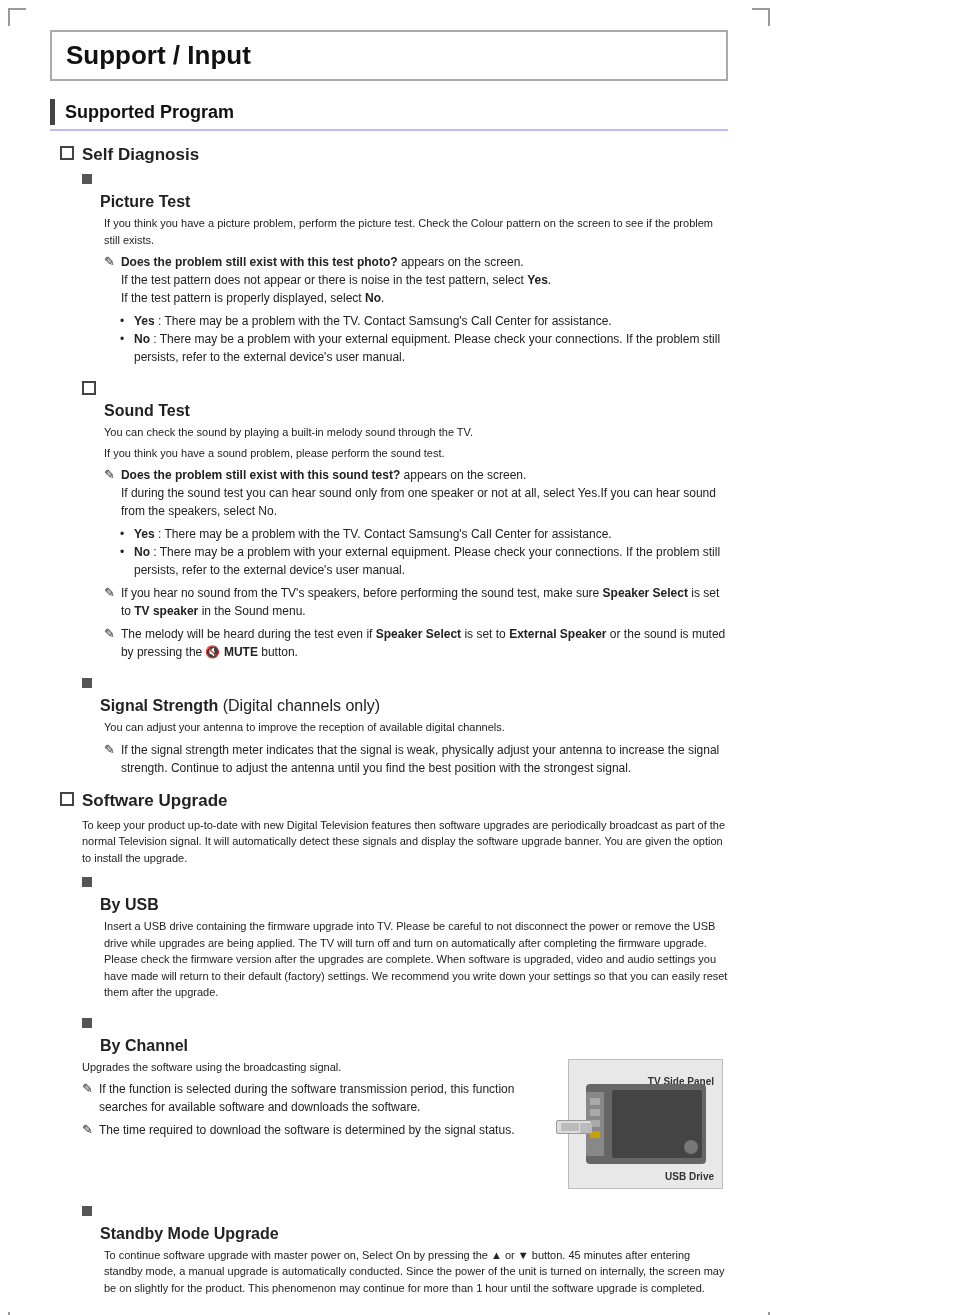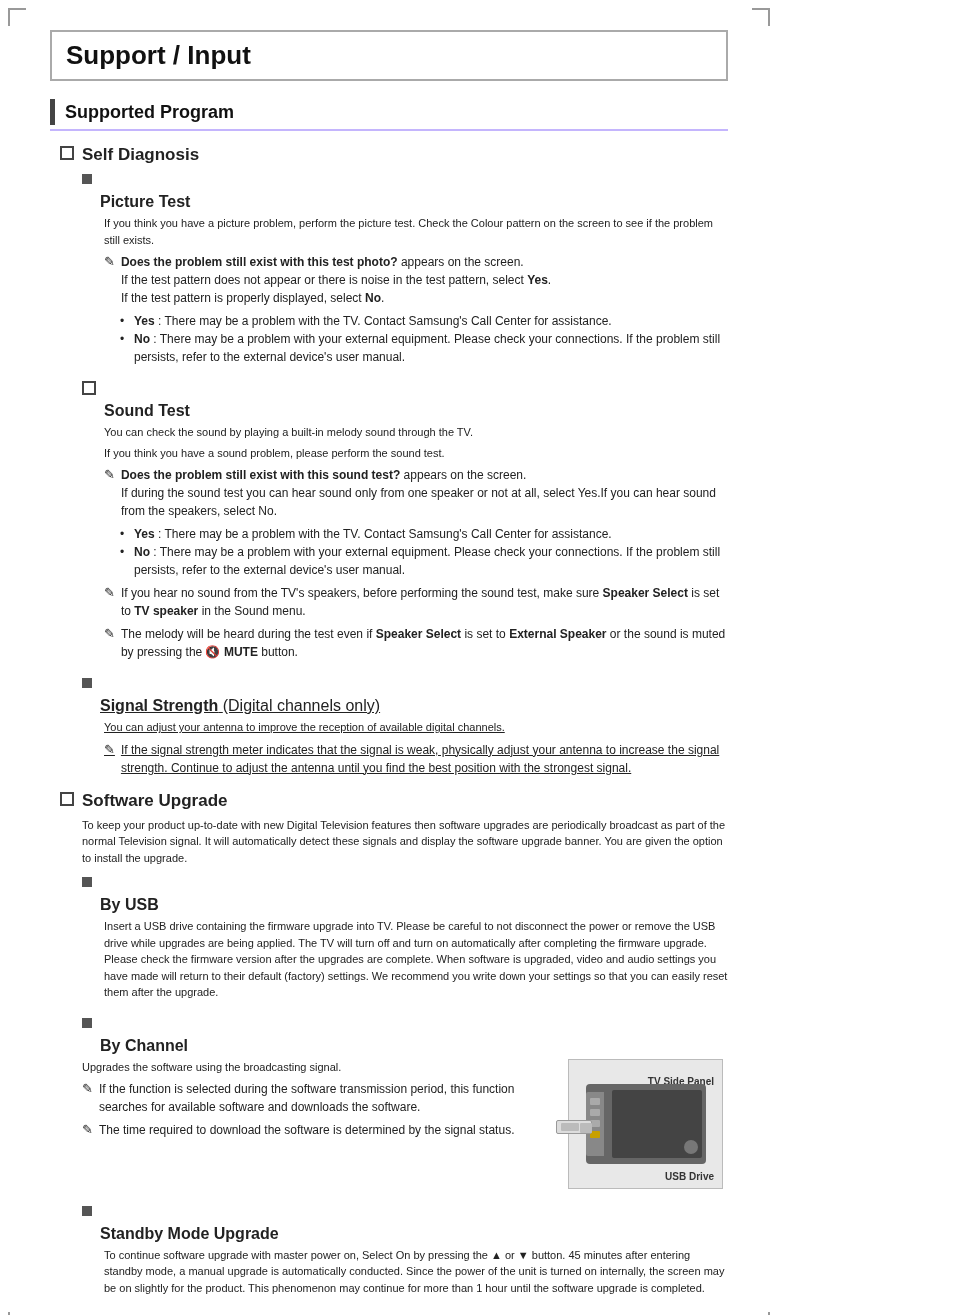--- a/index.html
+++ b/index.html
@@ -285,21 +285,21 @@
           </span>
         </div>
         <div class="note-block">
           <span class="note-icon">✎</span>
           <span class="note-text">
             The melody will be heard during the test even if <b>Speaker Select</b> is set to <b>External Speaker</b> or the sound is muted by pressing the 🔇 <b>MUTE</b> button.
           </span>
         </div>
       </div>
 
-      <div class="subsection" style="margin-left:22px;margin-top:8px;text-decoration:underline;">
+      <div class="subsection" style="margin-left:22px;margin-top:8px;">
         <div class="sub-heading signal-heading-row">
           <span class="square-icon"></span>
           <span class="sub-title"><b>Signal Strength</b> <span style="font-weight:normal;">(Digital channels only)</span></span>
         </div>
         <p class="body-text">You can adjust your antenna to improve the reception of available digital channels.</p>
         <div class="note-block">
           <span class="note-icon">✎</span>
           <span class="note-text">If the signal strength meter indicates that the signal is weak, physically adjust your antenna to increase the signal strength. Continue to adjust the antenna until you find the best position with the strongest signal.</span>
         </div>
       </div>

